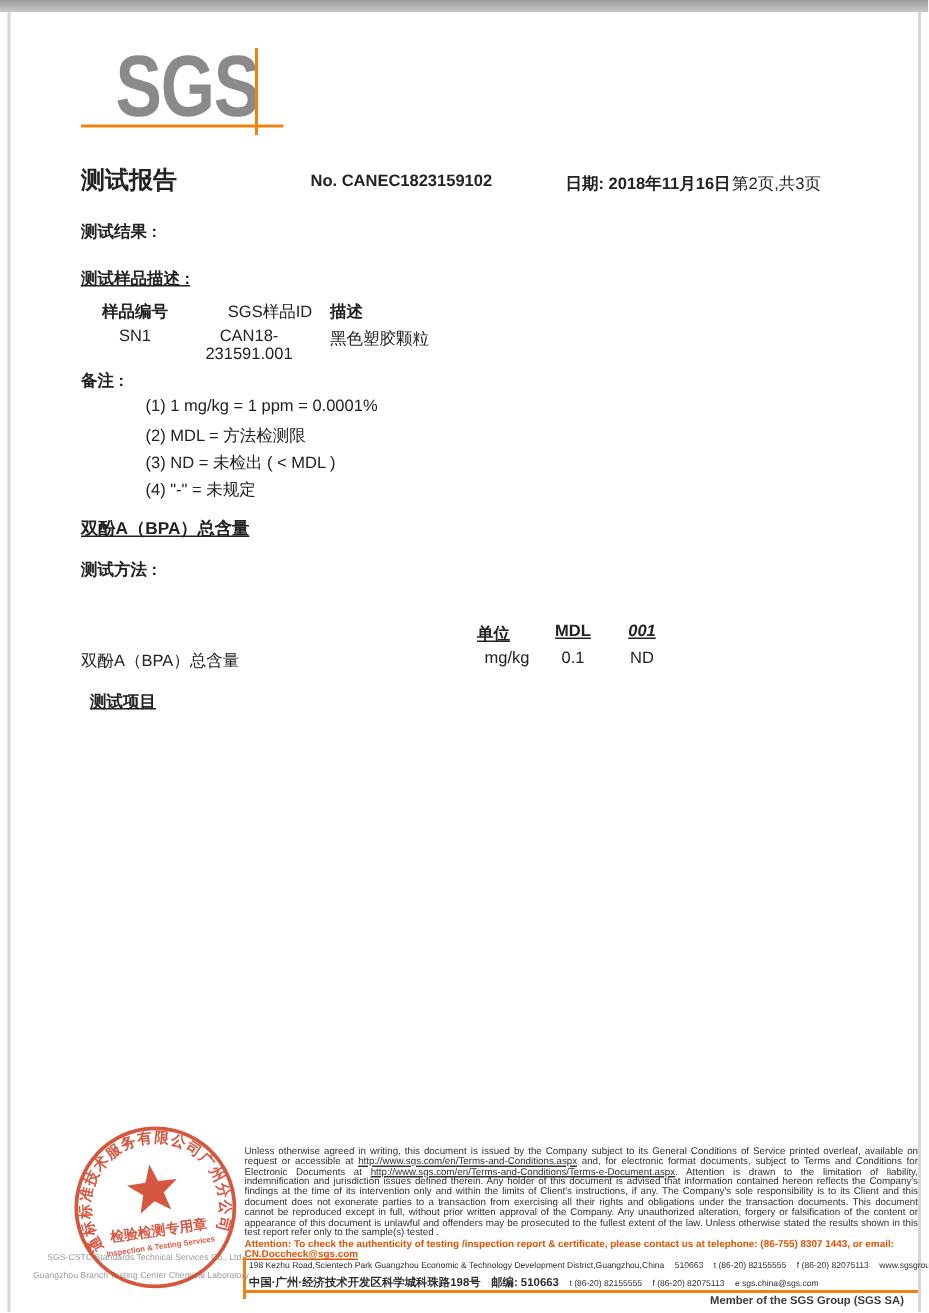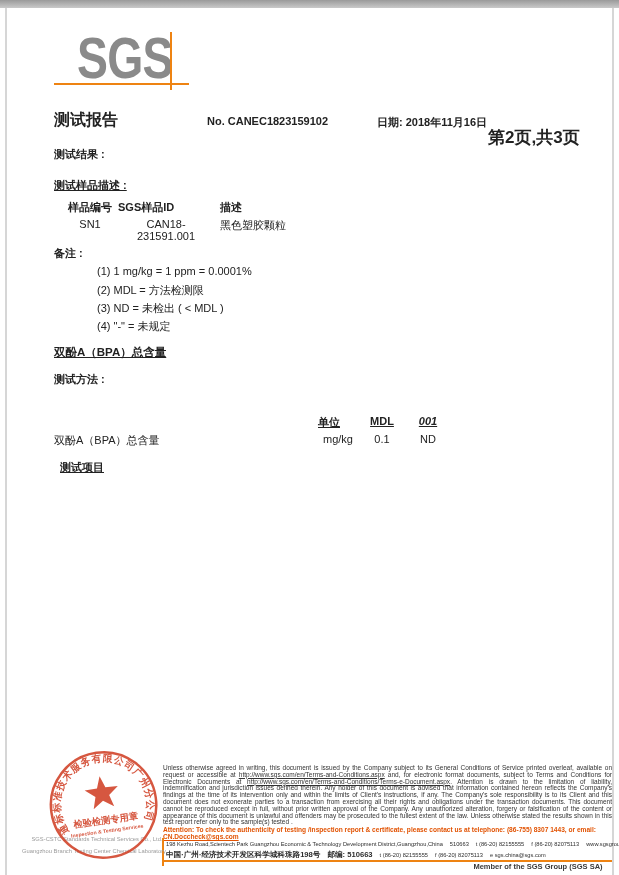--- a/index.html
+++ b/index.html
@@ -12,28 +12,28 @@
   .edge-right{top:8px;left:612px;width:2px;height:867px;background:#d6d6d6;}
   
   .logo{left:77px;top:34px;font-size:58px;font-weight:bold;color:#8a8a8a;
         letter-spacing:-1px;transform:scaleX(.80);transform-origin:left top;line-height:48px;}
   .logo-hline{left:54px;top:83px;width:135px;height:2px;background:#ee8312;}
   .logo-vline{left:170px;top:32px;width:2px;height:58px;background:#ee8312;}
   
   .doc-title{left:54px;top:110px;font-size:16px;font-weight:bold;}
   .report-no{left:207px;top:115px;font-size:11px;font-weight:bold;}
   .report-date{left:377px;top:115px;font-size:11px;font-weight:bold;}
-  .page-info{left:488px;top:126px;font-size:17px;font-weight:bold;}
+  .page-info{left:488px;top:115px;font-size:11px;font-weight:normal;}
   .label{font-size:11px;font-weight:bold;}
   .ul{text-decoration:underline;}
   .results-label{left:54px;top:147px;}
   .sample-desc-label{left:54px;top:178px;}
   
   .st-h1{left:54px;top:200px;width:72px;text-align:center;font-size:11px;font-weight:bold;}
-  .st-h2{left:118px;top:200px;width:88px;font-size:11px;font-weight:bold;}
+  .st-h2{left:136px;top:200px;width:88px;text-align:center;font-size:11px;font-weight:normal;}
   .st-h3{left:220px;top:200px;font-size:11px;font-weight:bold;}
   .st-c1{left:54px;top:218px;width:72px;text-align:center;font-size:11px;}
   .st-c2{left:122px;top:218px;width:88px;text-align:center;font-size:11px;}
   .st-c3{left:220px;top:218px;font-size:11px;}
   .notes-label{left:54px;top:246px;}
   .note{left:97px;font-size:11px;}
   .bpa-heading{left:54px;top:345px;font-size:11.5px;font-weight:bold;text-decoration:underline;}
   .method-label{left:54px;top:372px;}
   .method-text{left:107px;top:370px;width:440px;font-size:11px;line-height:18px;}
   

